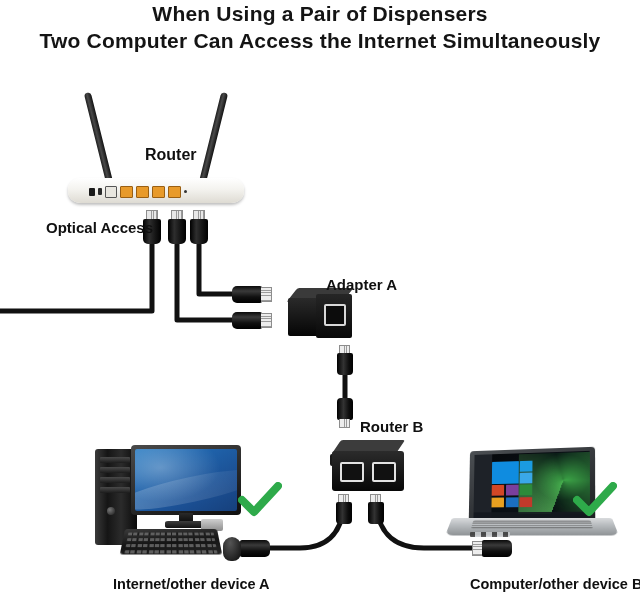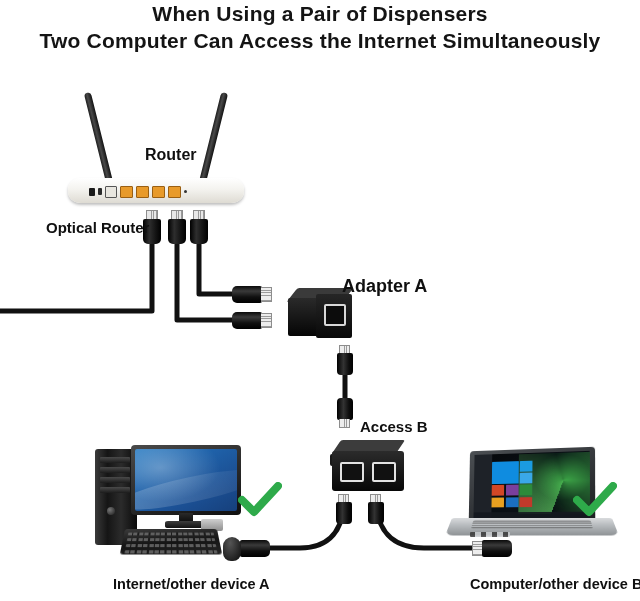--- a/index.html
+++ b/index.html
@@ -32,21 +32,21 @@
 
   
   .label {
     position: absolute;
     color: #101010;
     font-weight: 700;
     white-space: nowrap;
   }
   #label-router        { left: 145px; top: 146px; font-size: 16px; }
   #label-optical-fiber { left: 46px;  top: 219px; font-size: 15px; }
-  #label-adapter-a     { left: 342px; top: 276px; font-size: 18px; }
+  #label-adapter-a     { left: 326px; top: 276px; font-size: 15px; }
   #label-adapter-b     { left: 360px; top: 418px; font-size: 15px; }
   #label-device-a      { left: 113px; top: 576px; font-size: 14.5px; }
   #label-device-b      { left: 470px; top: 576px; font-size: 14.5px; }
 
   
   #wires {
     position: absolute;
     left: 0; top: 0;
     width: 640px; height: 601px;
   }
@@ -566,19 +566,19 @@
   </div>
 
   <svg class="check" id="check-a" viewBox="0 0 44 36">
     <path d="M4,18 L16,30 L40,4" fill="none" stroke="#2eaa4a" stroke-width="8" stroke-linecap="round" stroke-linejoin="round"></path>
   </svg>
   <svg class="check" id="check-b" viewBox="0 0 44 36">
     <path d="M4,18 L16,30 L40,4" fill="none" stroke="#2eaa4a" stroke-width="8" stroke-linecap="round" stroke-linejoin="round"></path>
   </svg>
 
   <div class="label" id="label-router">Router</div>
-  <div class="label" id="label-optical-fiber">Optical Router</div>
+  <div class="label" id="label-optical-fiber">Optical Access</div>
   <div class="label" id="label-adapter-a">Adapter A</div>
-  <div class="label" id="label-adapter-b">Access B</div>
+  <div class="label" id="label-adapter-b">Router B</div>
   <div class="label" id="label-device-a">Internet/other device A</div>
   <div class="label" id="label-device-b">Computer/other device B</div>
 
 </div>
 
 </body></html>

